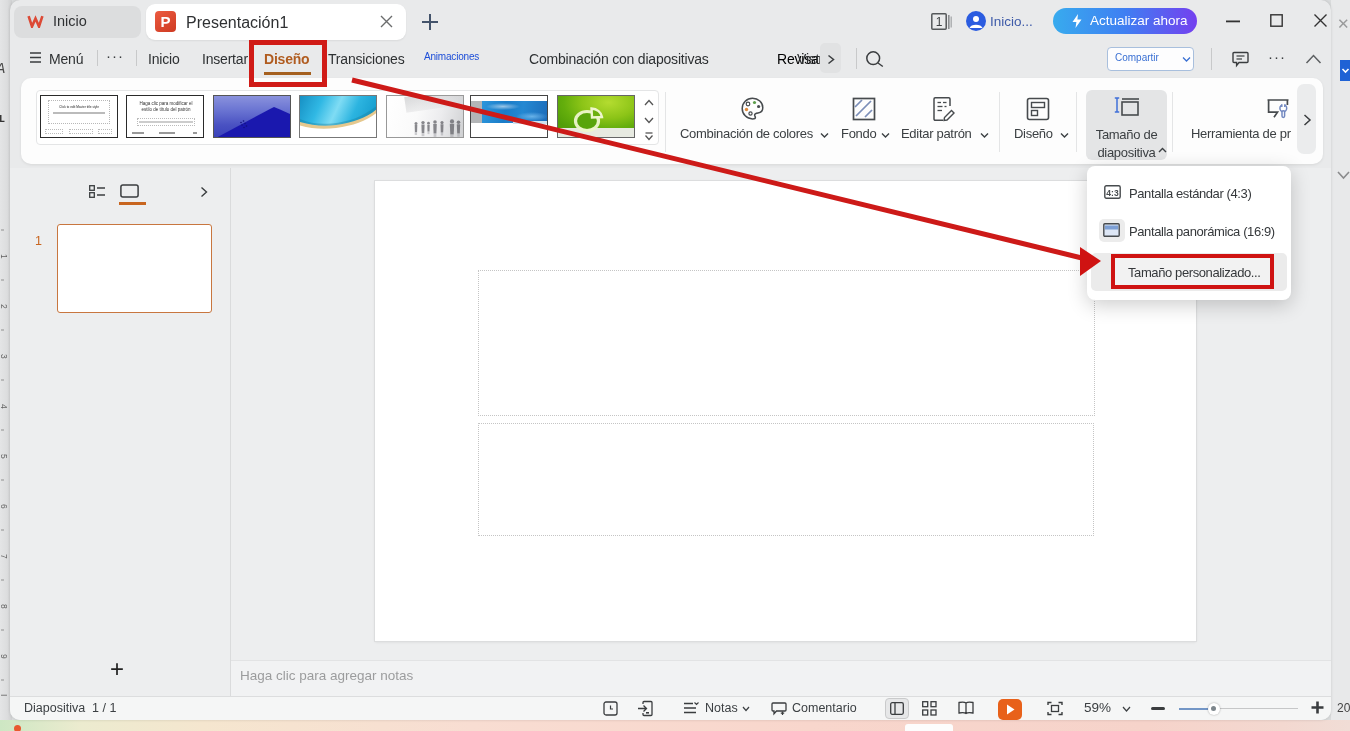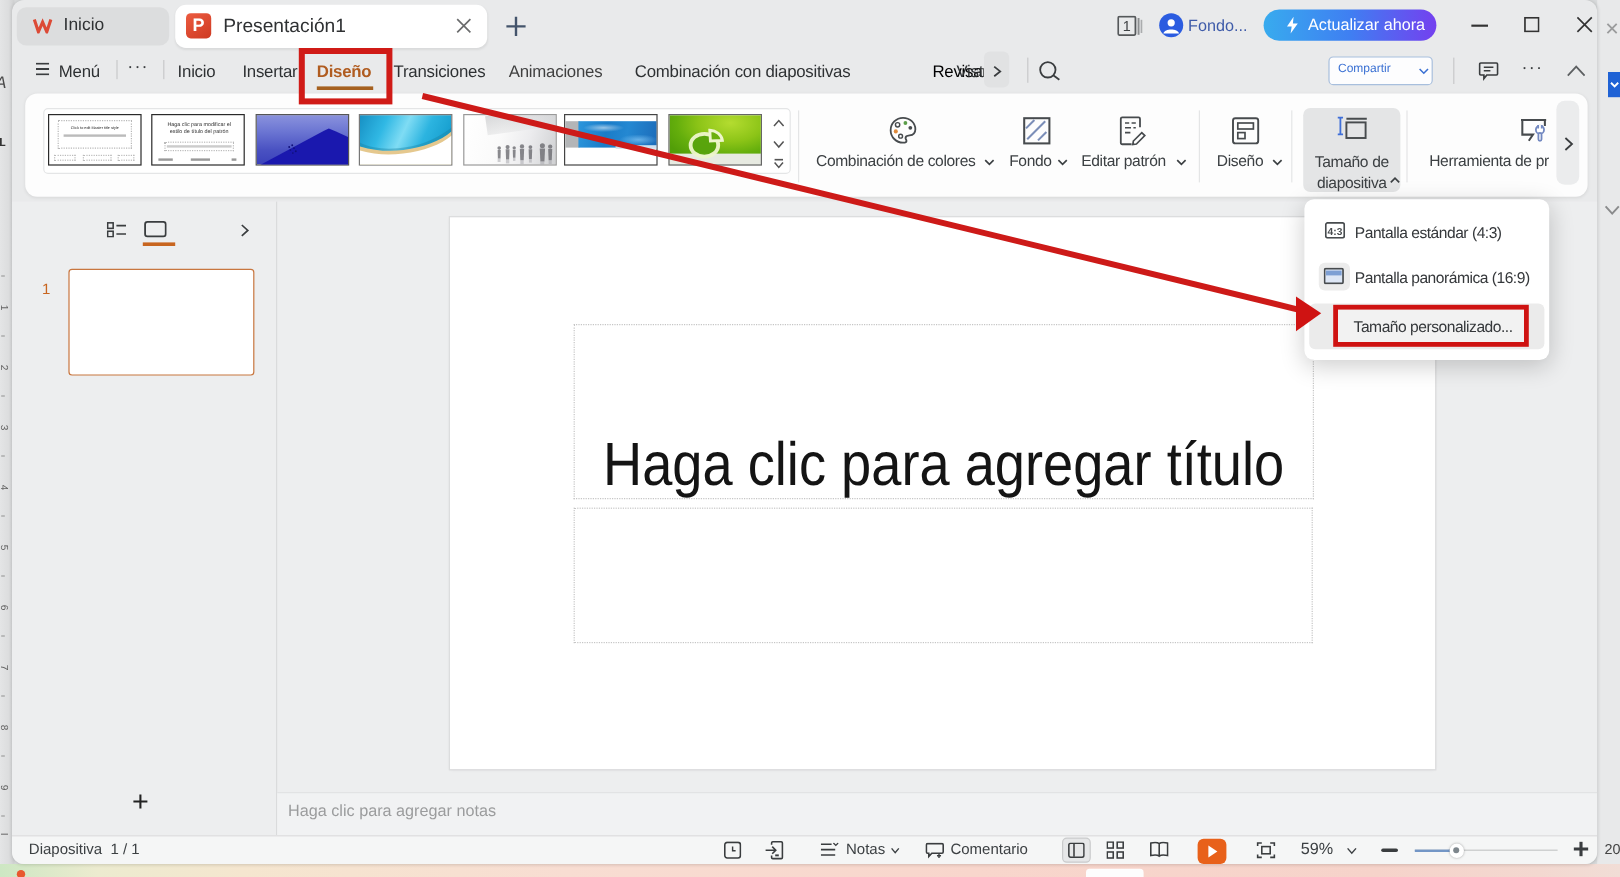--- a/index.html
+++ b/index.html
@@ -78,21 +78,21 @@
     <rect x="0.8" y="0.8" width="14.4" height="15.4" rx="1" fill="none" stroke="#55585a" stroke-width="1.5"></rect>
     <text x="8" y="13" font-size="12" fill="#404345" text-anchor="middle" font-family="Liberation Sans">1</text>
     <rect x="17" y="2" width="1.6" height="14" fill="#8c8e90"></rect>
     <rect x="19.5" y="3.5" width="1.4" height="11" fill="#aaacae"></rect>
   </svg>
   <div class="abs" style="left:956px;top:11px;width:20px;height:20px;border-radius:50%;background:#2b5ce0;"></div>
   <svg class="abs" style="left:956px;top:11px;" width="20" height="20" viewBox="0 0 20 20">
     <circle cx="10" cy="8" r="3" fill="#fff"></circle>
     <path d="M3.5 17 C4.5 12.5 15.5 12.5 16.5 17" fill="#fff"></path>
   </svg>
-  <div class="abs" style="left:980px;top:14px;font-size:13.5px;color:#3e5ba9;">Fondo...</div>
+  <div class="abs" style="left:980px;top:14px;font-size:13.5px;color:#3e5ba9;">Inicio...</div>
   <div class="abs" style="left:1043px;top:8px;width:144px;height:26px;border-radius:13px;background:linear-gradient(90deg,#38abee 0%,#3f7ff2 50%,#7440ef 100%);"></div>
   <svg class="abs" style="left:1059px;top:13px;" width="16" height="16" viewBox="0 0 16 16">
       <path d="M9 1 L3.5 9 L7.4 9 L6.5 15 L12.5 6.6 L8.4 6.6 Z" fill="#fff"></path>
     </svg>
   <div class="abs" style="left:1080px;top:13px;font-size:13.5px;color:#fff;">Actualizar ahora</div>
   <svg class="abs" style="left:1216px;top:20px;" width="14" height="3" viewBox="0 0 14 3">
       <rect width="14" height="1.8" y="0.5" fill="#333"></rect>
     </svg>
   <svg class="abs" style="left:1260px;top:14px;" width="13" height="13" viewBox="0 0 13 13">
       <rect x="0.8" y="0.8" width="11.4" height="11.4" fill="none" stroke="#333" stroke-width="1.4"></rect>
@@ -106,21 +106,21 @@
   </svg>
   <div class="abs" style="left:39px;top:51px;font-size:14px;letter-spacing:-0.2px;color:#2e3133;">Menú</div>
   <div class="abs" style="left:87px;top:50px;width:1px;height:16px;background:#c8c9ca;"></div>
   <div class="abs" style="left:96px;top:47px;font-size:15px;color:#3a3d3f;letter-spacing:1px;">···</div>
   <div class="abs" style="left:126px;top:50px;width:1px;height:16px;background:#c8c9ca;"></div>
   <div class="abs" style="left:138px;top:51px;font-size:14px;letter-spacing:-0.2px;color:#2e3133;">Inicio</div>
   <div class="abs" style="left:192px;top:51px;font-size:14px;letter-spacing:-0.2px;color:#2e3133;">Insertar</div>
   <div class="abs" style="left:254px;top:51px;font-size:14px;letter-spacing:-0.2px;color:#b05c20;font-weight:bold;">Diseño</div>
   <div class="abs" style="left:254px;top:72px;width:47px;height:2.5px;background:#a5601f;"></div>
   <div class="abs" style="left:318px;top:51px;font-size:14px;letter-spacing:-0.2px;color:#2e3133;">Transiciones</div>
-  <div class="abs" style="left:414px;top:51px;font-size:14px;letter-spacing:-0.2px;color:#404040;">Animaciones</div>
+  <div class="abs" style="left:414px;top:51px;font-size:10px;letter-spacing:-0.2px;color:#1d4ed8;">Animaciones</div>
   <div class="abs" style="left:519px;top:51px;font-size:14px;letter-spacing:-0.2px;color:#2e3133;">Combinación con diapositivas</div>
   <div class="abs" style="left:767px;top:51px;font-size:14px;letter-spacing:-0.2px;color:#000000;">Revisar</div>
   <div class="abs" style="left:787px;top:51px;font-size:14px;letter-spacing:-0.2px;color:#2e3133;">Vista</div>
   <div class="abs" style="left:810px;top:43px;width:21px;height:30px;background:#e1e2e3;border-radius:5px;"></div>
   <svg class="abs" style="left:817px;top:54px;" width="8" height="11" viewBox="0 0 8 11">
       <path d="M1.5 1.5 L6.5 5.5 L1.5 9.5" stroke="#3a3d3f" stroke-width="1.5" fill="none"></path>
     </svg>
   <div class="abs" style="left:846px;top:48px;width:1px;height:21px;background:#c8c9ca;"></div>
   <svg class="abs" style="left:855px;top:50px;" width="19" height="18" viewBox="0 0 19 18">
     <circle cx="8.2" cy="8.2" r="6.4" fill="none" stroke="#3a3d3f" stroke-width="1.5"></circle>
@@ -357,23 +357,20 @@
       <path d="M1.5 1.5 L6.5 6 L1.5 10.5" stroke="#3a3d3f" stroke-width="1.4" fill="none"></path>
     </svg>
 
   <div class="abs" style="left:25px;top:234px;font-size:12.5px;color:#c8651f;">1</div>
   <div class="abs" style="left:47px;top:224px;width:155px;height:89px;background:#fff;border:1.4px solid #c8763f;border-radius:3px;"></div>
 
   <div class="abs" style="left:100px;top:655px;font-size:24px;color:#222;font-weight:300;">+</div>
 
   <div class="abs" style="left:365px;top:181px;width:821px;height:460px;background:#fff;outline:1px solid #dcddde;box-shadow:0 1px 3px rgba(0,0,0,0.10);"></div>
   <div class="abs" style="left:468px;top:270px;width:617px;height:146px;border:1px dotted #c5c5c5;"></div>
-  <div class="abs" style="left:368px;top:357px;width:817px;text-align:center;">
-    <span style="font-size:51px;color:#141414;white-space:nowrap;display:inline-block;transform:scaleX(0.886);">Haga clic para agregar título</span>
-  </div>
   <div class="abs" style="left:468px;top:423px;width:616px;height:113px;border:1px dotted #c5c5c5;"></div>
 
   <div class="abs" style="left:221px;top:660px;width:1100px;height:36px;background:#f1f2f3;border-top:1px solid #e2e3e4;"></div>
   <div class="abs" style="left:230px;top:668px;font-size:13.5px;color:#9b9c9d;">Haga clic para agregar notas</div>
 
   <div class="abs" style="left:0;top:696px;width:1321px;height:24px;background:#f5f6f6;border-top:1px solid #dcddde;"></div>
   <div class="abs" style="left:14px;top:701px;font-size:12.5px;color:#3c4043;">Diapositiva&nbsp; 1 / 1</div>
 
   <svg class="abs" style="left:593px;top:701px;" width="15" height="15" viewBox="0 0 15 15">
     <rect x="1" y="1" width="13" height="13" rx="2" fill="none" stroke="#3a3d3f" stroke-width="1.3"></rect>

